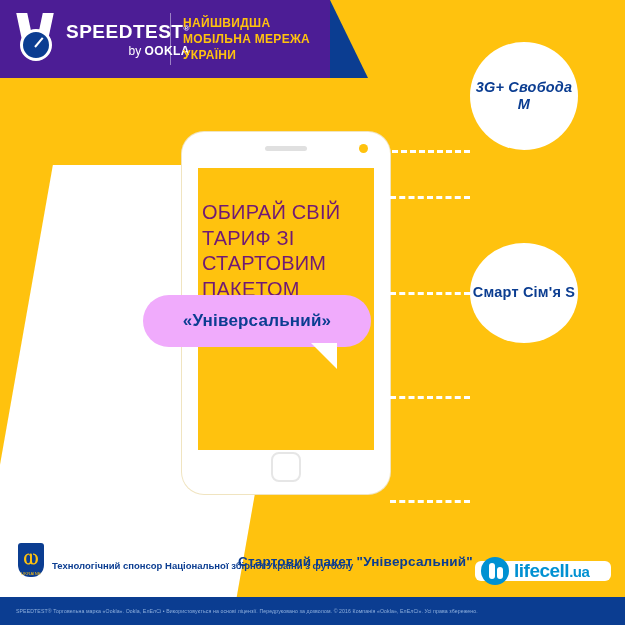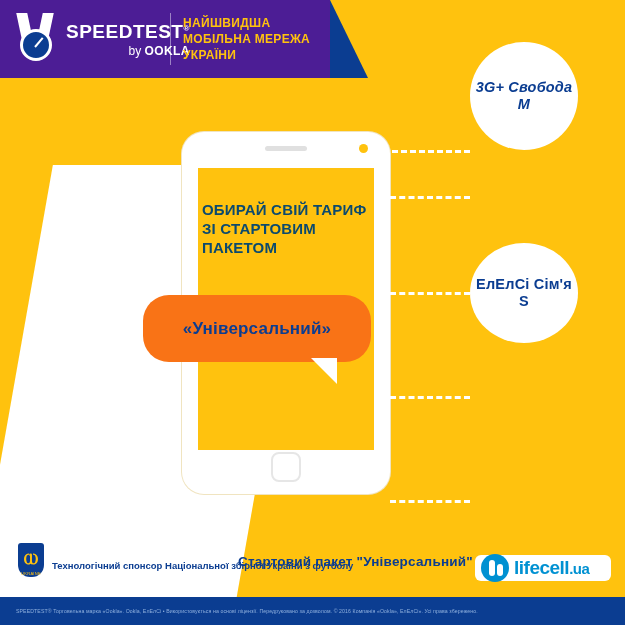--- a/index.html
+++ b/index.html
@@ -137,35 +137,35 @@
     left: 50%; transform: translateX(-50%);
     bottom: 12px;
     width: 30px; height: 30px;
     border-radius: 8px;
     border: 2px solid #e6e6e6;
   }
   .screen-text {
     position: absolute;
     left: 20px; top: 68px;
     width: 175px;
-    color: #0c4a6e;
-    font-size: 15px;
-    font-weight: bold;
+    color: #701a75;
+    font-size: 20px;
+    font-weight: normal;
     line-height: 1.28;
     letter-spacing: .2px;
     text-transform: uppercase;
     z-index: 3;
   }
 
   
   .bubble {
     position: absolute;
     left: 143px; top: 295px;
-    width: 228px; height: 67px;
-    background: #f97316;
+    width: 228px; height: 52px;
+    background: #f0abfc;
     border-radius: 26px;
     display: flex;
     align-items: center;
     justify-content: center;
     z-index: 4;
   }
   .bubble span {
     color: #0B3D91;
     font-size: 17px;
     font-weight: bold;
@@ -254,21 +254,21 @@
     left: 238px; bottom: 56px;
     color: #0B3D91;
     font-size: 13.5px;
     font-weight: bold;
     letter-spacing: .2px;
     z-index: 6;
   }
   .lifecell {
     position: absolute;
     right: 14px; bottom: 44px;
-    width: 136px; height: 26px;
+    width: 136px; height: 20px;
     background: #fff;
     border-radius: 6px;
     display: flex;
     align-items: center;
     padding-left: 6px;
     z-index: 6;
   }
   .lc-mark {
     width: 28px; height: 28px;
     border-radius: 50%;
@@ -356,21 +356,21 @@
   </div>
 
   <div class="bubble">
     <span>«Універсальний»</span>
   </div>
 
   <div class="oval" style="left:470px; top:42px; width:108px; height:108px;font-style:italic;">
     <span>3G+ Свобода M</span>
   </div>
   <div class="oval" style="left:470px; top:243px; width:108px; height:100px;">
-    <span>ЕлЕлСі Сім'я S</span>
+    <span>Смарт Сім'я S</span>
   </div>
 
   <div class="footer-sponsor">
     <div class="shield">
       <div class="trz">Ⲱ</div>
       <div class="ukr">UKRAINE</div>
     </div>
     <div class="sponsor-text">Технологічний спонсор Національної збірної України з футболу</div>
   </div>
 

